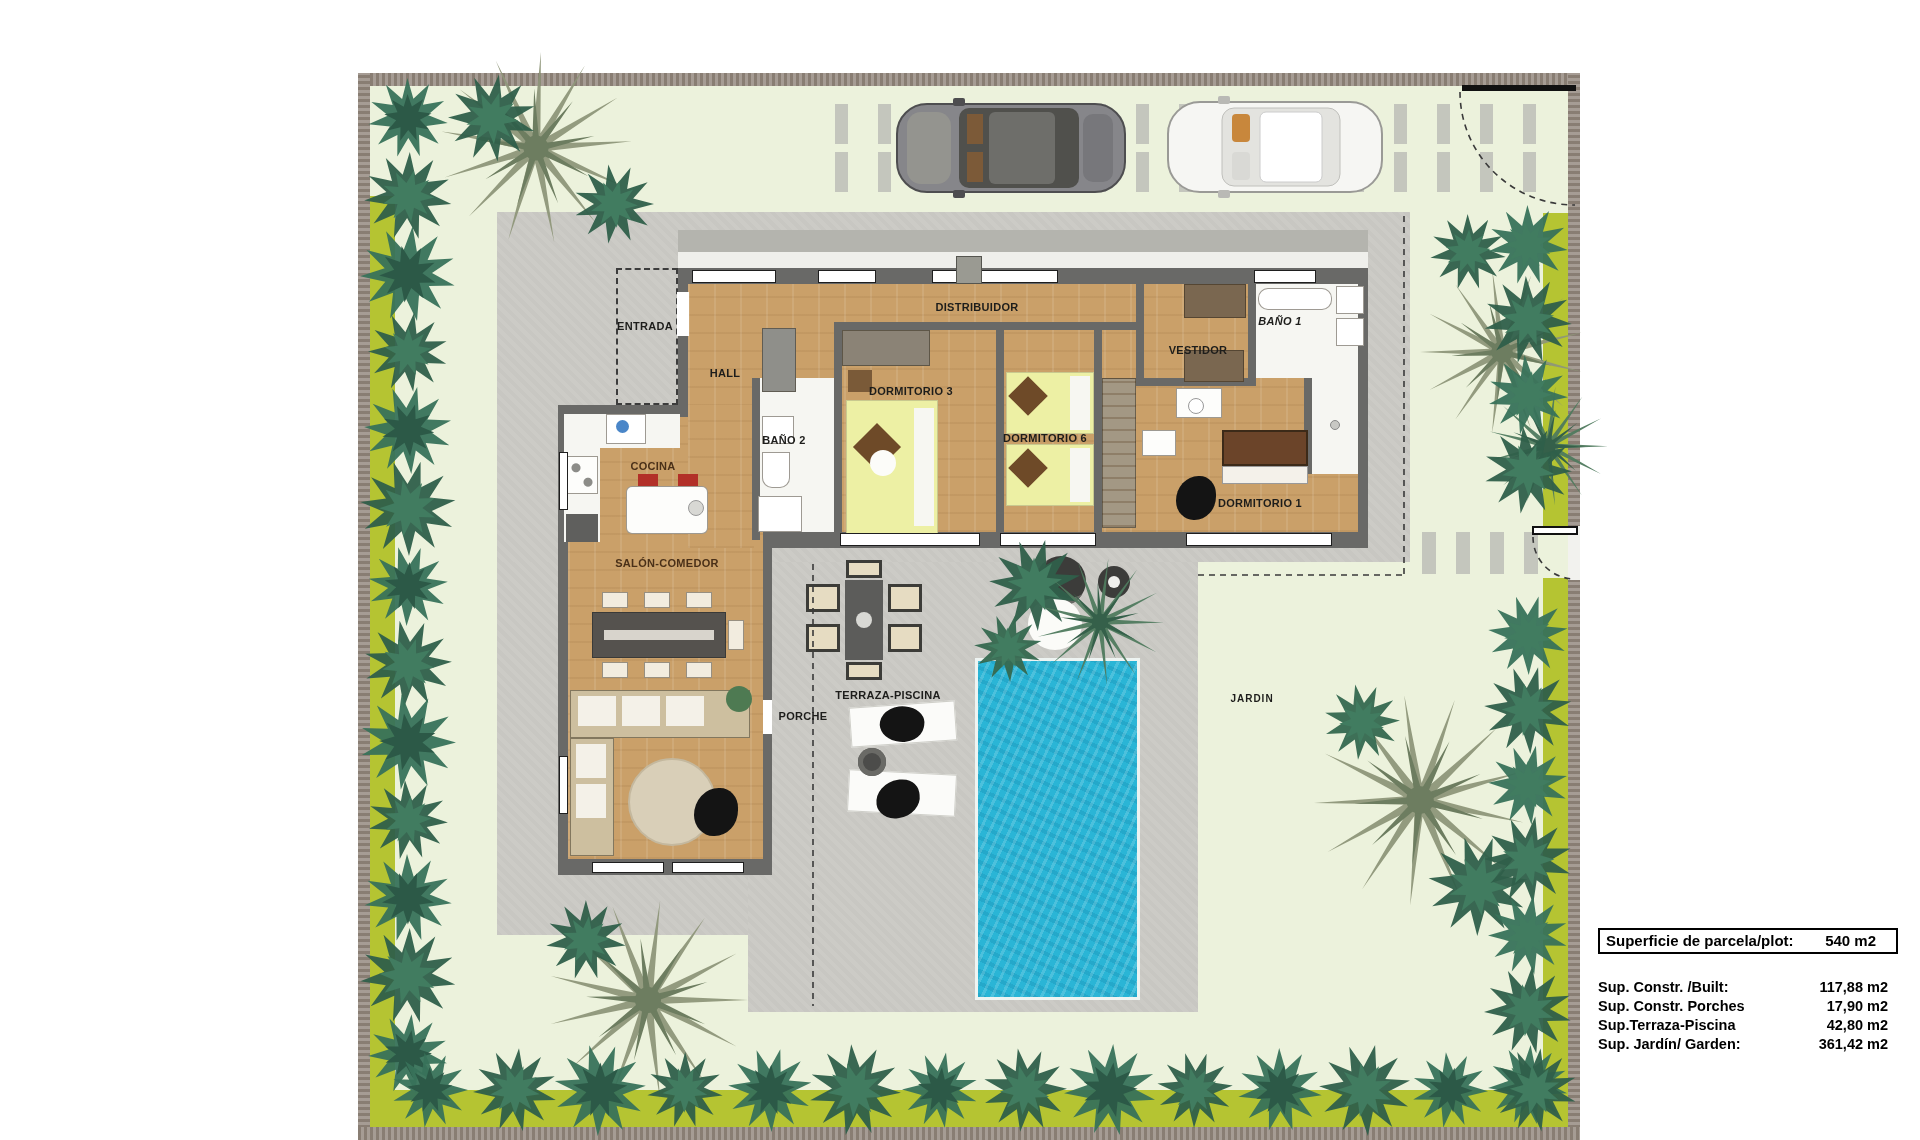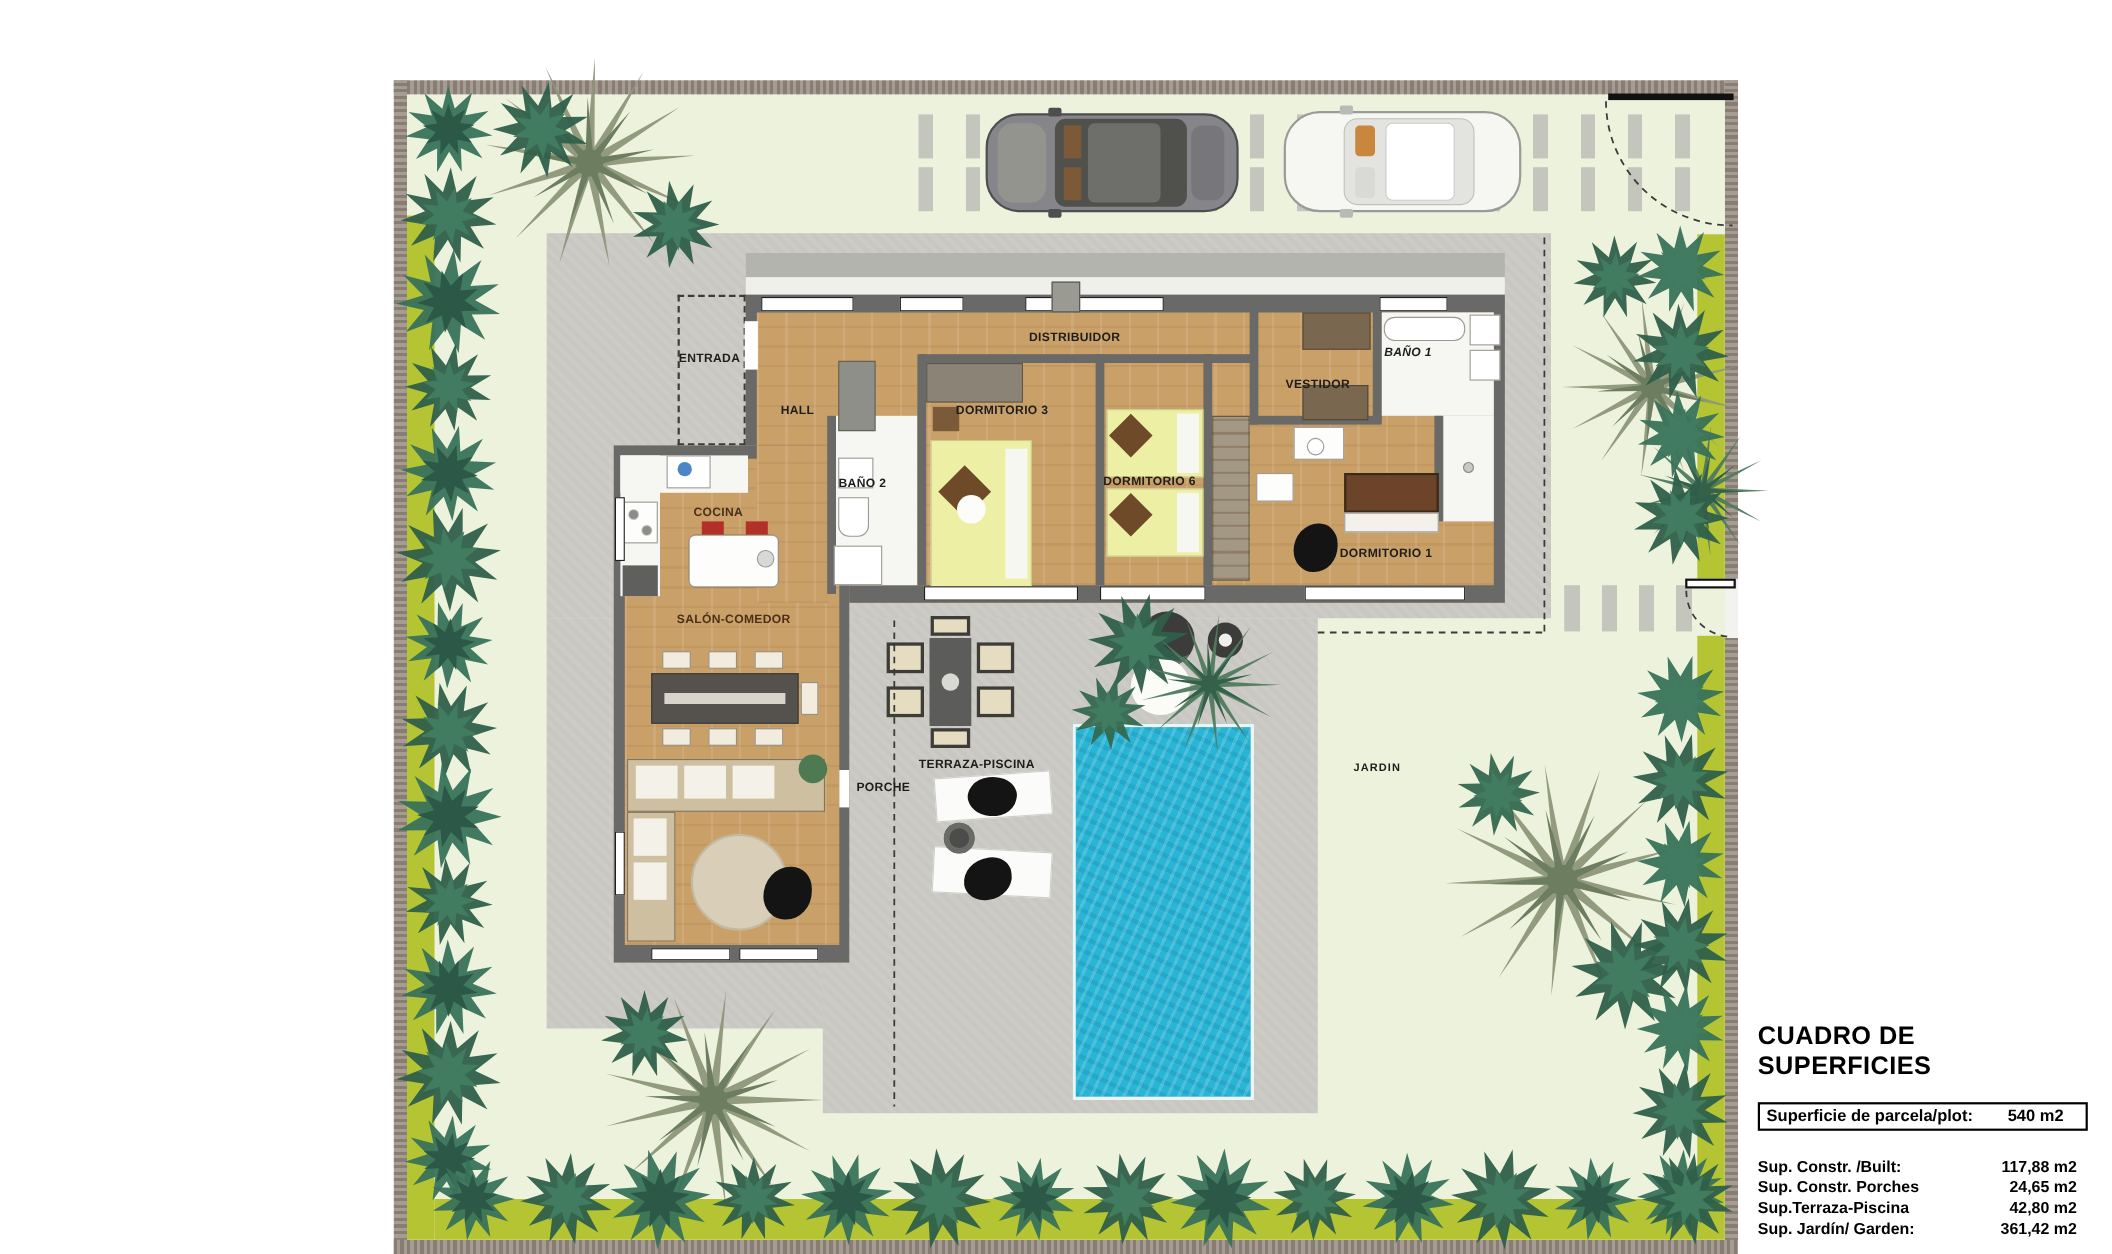--- a/index.html
+++ b/index.html
@@ -422,45 +422,44 @@
           <polygon points="1517.9,1128.4 1521.4,1106.0 1499.9,1113.0 1514.9,1096.1 1493.0,1090.4 1514.8,1084.3 1499.5,1067.6 1521.1,1074.3 1517.2,1052.0 1531.8,1069.2 1540.6,1048.4 1543.5,1070.8 1562.2,1058.0 1552.6,1078.5 1575.2,1077.8 1556.0,1089.8 1575.4,1101.5 1552.8,1101.2 1562.8,1121.5 1543.9,1109.0 1541.4,1131.5 1532.2,1110.8" fill="#2f5f4a" opacity="0.95"></polygon>
           <polygon points="1509.8,1088.8 1523.4,1085.1 1516.5,1072.9 1529.2,1078.8 1531.8,1065.0 1537.8,1077.7 1548.6,1068.8 1545.0,1082.4 1559.1,1082.5 1547.6,1090.6 1558.2,1099.8 1544.2,1098.6 1546.5,1112.4 1536.6,1102.5 1529.4,1114.6 1528.2,1100.6 1514.9,1105.2 1523.0,1093.7" fill="#417c60"></polygon>
         </g>
       </g>
   </svg>
 
   <div class="lab" style="left:612px;top:320px;width:66px;">ENTRADA</div>
   <div class="lab" style="left:700px;top:367px;width:50px;">HALL</div>
   <div class="lab" style="left:922px;top:301px;width:110px;">DISTRIBUIDOR</div>
   <div class="lab" style="left:752px;top:434px;width:64px;">BAÑO 2</div>
-  <div class="lab" style="left:855px;top:367px;width:112px;">DORMITORIO 3</div>
+  <div class="lab" style="left:855px;top:385px;width:112px;">DORMITORIO 3</div>
   <div class="lab" style="left:989px;top:432px;width:112px;">DORMITORIO 6</div>
   <div class="lab" style="left:1204px;top:497px;width:112px;">DORMITORIO 1</div>
   <div class="lab" style="left:1158px;top:344px;width:80px;">VESTIDOR</div>
   <div class="lab" style="left:1248px;top:315px;width:64px;font-style:italic;">BAÑO 1</div>
   <div class="lab woodlab" style="left:620px;top:460px;width:66px;">COCINA</div>
   <div class="lab woodlab" style="left:605px;top:557px;width:124px;">SALÓN-COMEDOR</div>
   <div class="lab" style="left:769px;top:710px;width:68px;">PORCHE</div>
   <div class="lab" style="left:826px;top:689px;width:124px;">TERRAZA-PISCINA</div>
   <div class="lab" style="left:1222px;top:693px;width:60px;font-size:10px;letter-spacing:1px;">JARDIN</div>
 
   <div class="summary">
-    <h2>CUADRO DE SUPERFICIES</h2>
     <div class="s-box">
       <span>Superficie de parcela/plot:</span>
       <span style="padding-right:14px;">540 m2</span>
     </div>
     <div class="s-rows">
       <div class="s-row">
         <span>Sup. Constr. /Built:</span>
         <span>117,88 m2</span>
       </div>
       <div class="s-row">
         <span>Sup. Constr. Porches</span>
-        <span>24,65 m2</span>
+        <span>17,90 m2</span>
       </div>
       <div class="s-row">
         <span>Sup.Terraza-Piscina</span>
         <span>42,80 m2</span>
       </div>
       <div class="s-row">
         <span>Sup. Jardín/ Garden:</span>
         <span>361,42 m2</span>
       </div>
     </div>

